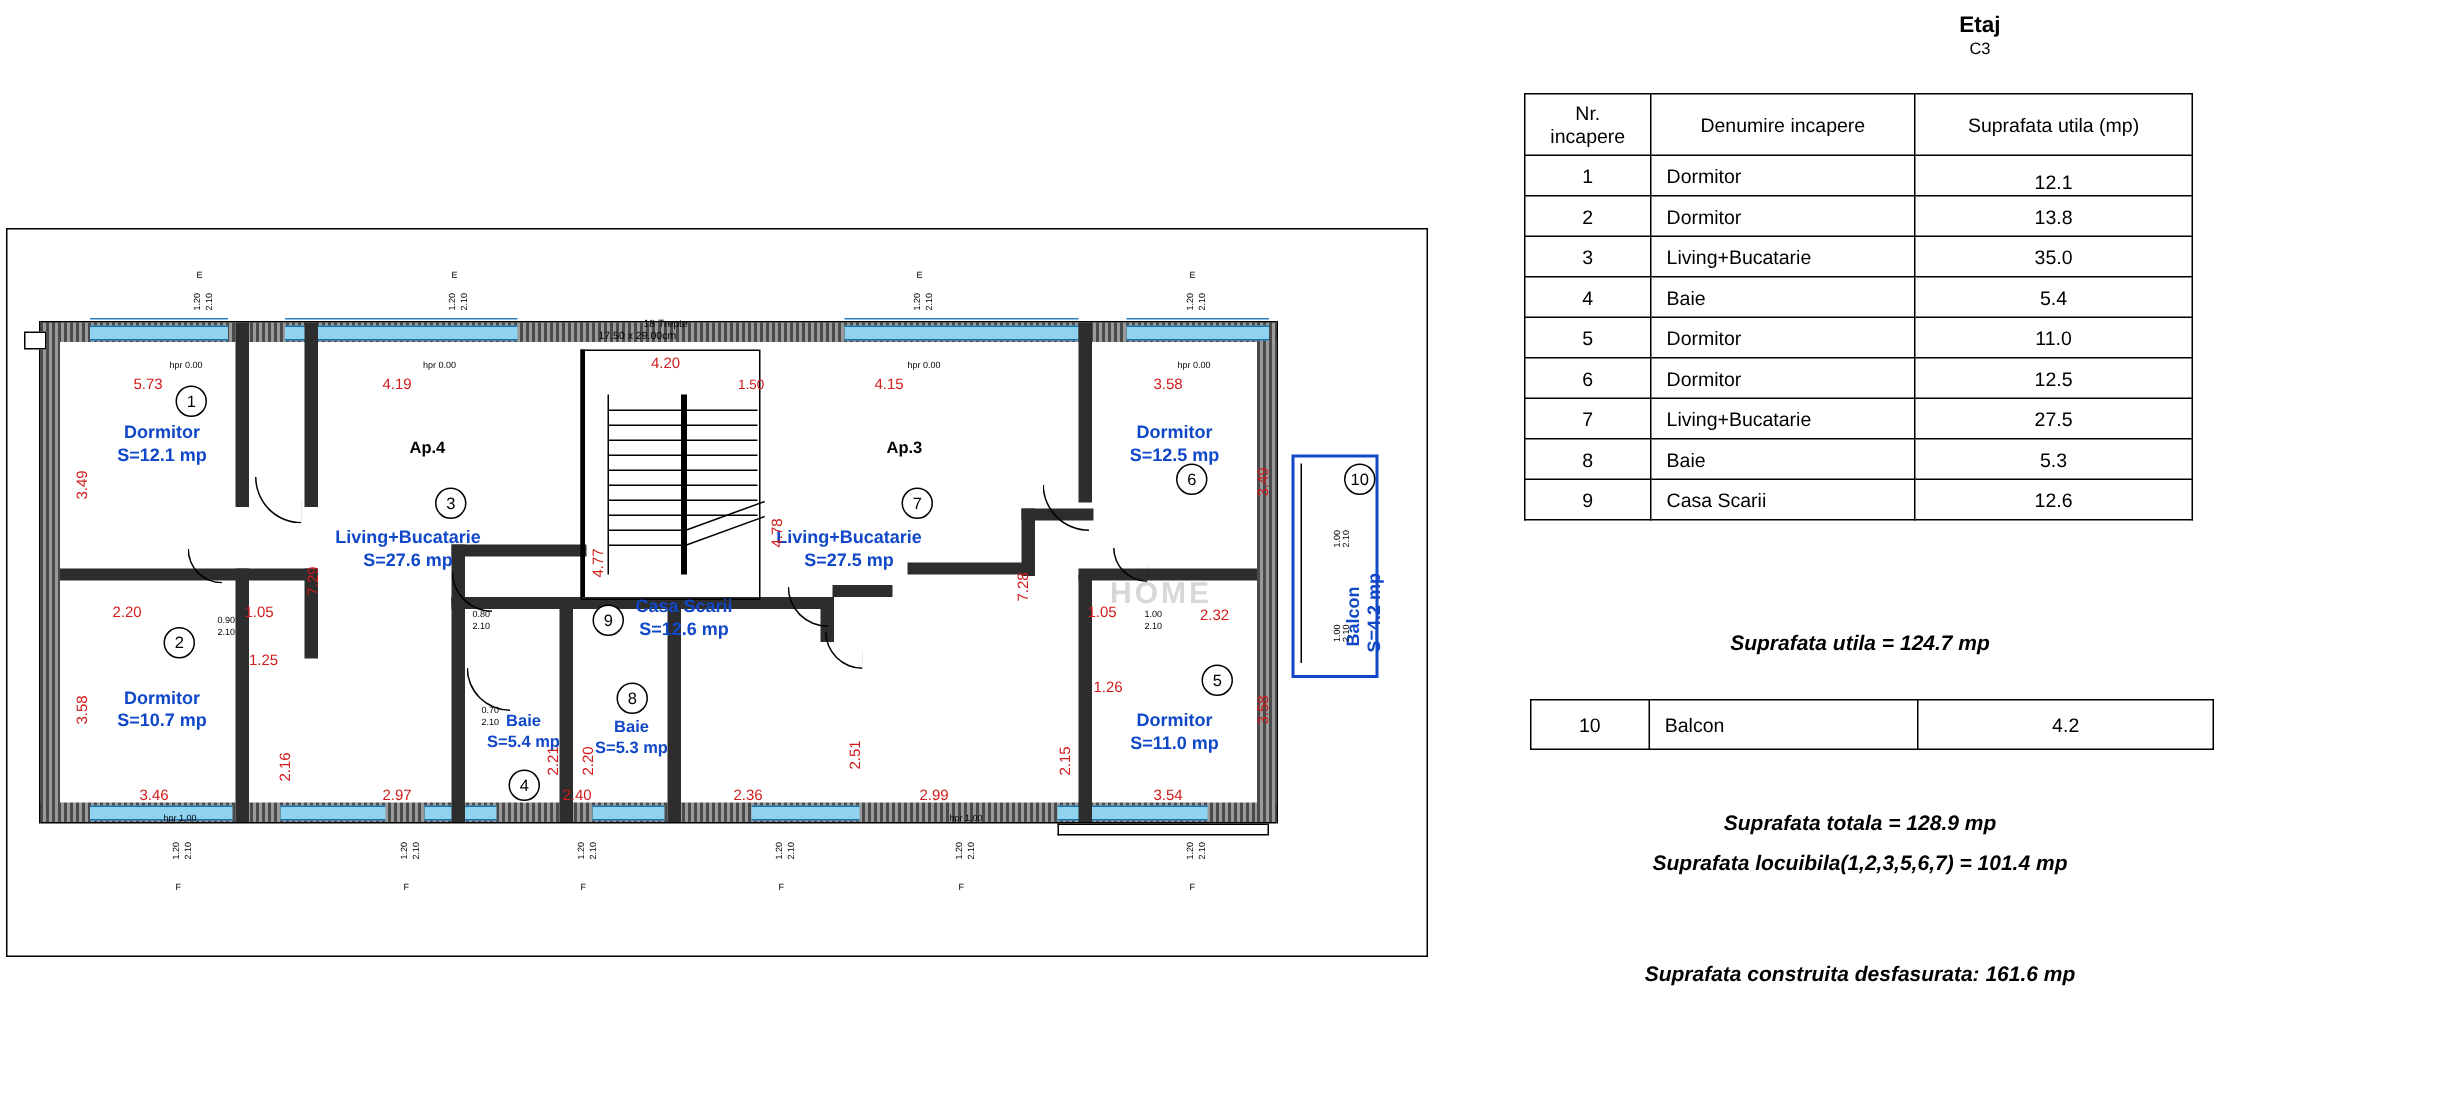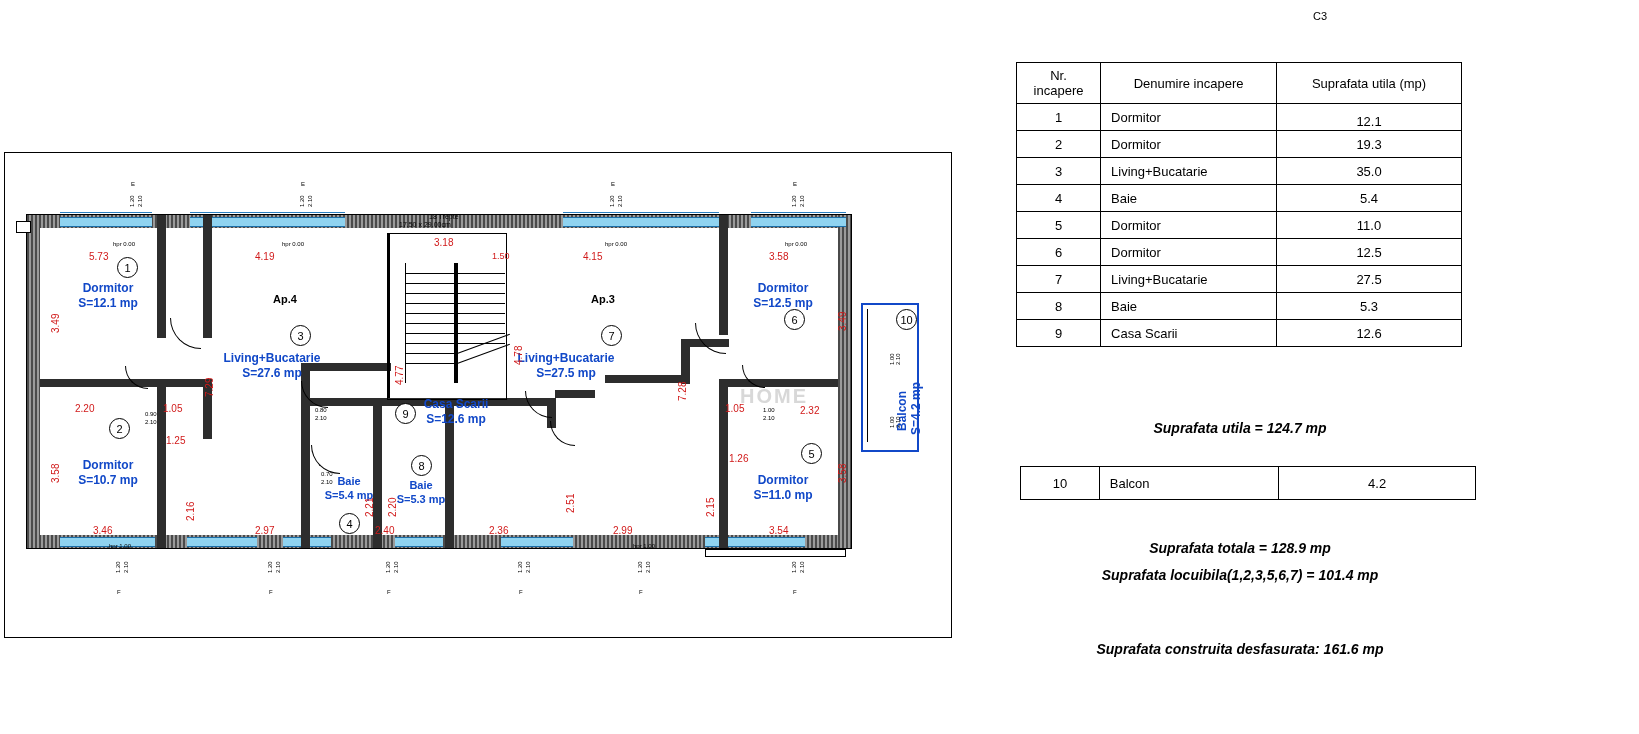--- a/index.html
+++ b/index.html
@@ -224,21 +224,21 @@
     <div class="roomlbl lbl-med" style="left:722px;top:320px;width:112px;">
       <span class="n">Dormitor</span>
       <span class="n">S=11.0 mp</span>
     </div>
     <div class="circnum" style="left:796px;top:290px;">5</div>
 
     <div class="watermark" style="left:735px;top:232px;">HOME</div>
 
     <div class="dim" style="left:84px;top:98px;">5.73</div>
     <div class="dim" style="left:250px;top:98px;">4.19</div>
-    <div class="dim" style="left:429px;top:84px;">3.18</div>
+    <div class="dim" style="left:429px;top:84px;">4.20</div>
     <div class="dim" style="left:578px;top:98px;">4.15</div>
     <div class="dim" style="left:764px;top:98px;">3.58</div>
 
     <div class="dim" style="left:88px;top:372px;">3.46</div>
     <div class="dim" style="left:250px;top:372px;">2.97</div>
     <div class="dim" style="left:370px;top:372px;">2.40</div>
     <div class="dim" style="left:484px;top:372px;">2.36</div>
     <div class="dim" style="left:608px;top:372px;">2.99</div>
     <div class="dim" style="left:764px;top:372px;">3.54</div>
 
@@ -312,20 +312,21 @@
     <div class="blkv" style="left:612px;top:54px;">2.10</div>
     <div class="blk" style="left:606px;top:28px;">E</div>
     <div class="blkv" style="left:786px;top:54px;">1.20</div>
     <div class="blkv" style="left:794px;top:54px;">2.10</div>
     <div class="blk" style="left:788px;top:28px;">E</div>
 
   </div>
 </div>
 
 <div class="title">
+  <div class="t1">Etaj</div>
   <div class="t2">C3</div>
 </div>
 
 <table class="tbl" id="main-table">
   <tbody>
       <tr>
     <th style="width:78px;">
       <div>Nr.</div>
       <div>incapere</div>
     </th>
@@ -333,21 +334,21 @@
     <th style="width:190px;">Suprafata utila (mp)</th>
   </tr>
   <tr>
     <td class="c1">1</td>
     <td class="c2">Dormitor</td>
     <td class="c3" style="vertical-align:bottom;">12.1</td>
   </tr>
   <tr>
     <td class="c1">2</td>
     <td class="c2">Dormitor</td>
-    <td class="c3">19.3</td>
+    <td class="c3">13.8</td>
   </tr>
   <tr>
     <td class="c1">3</td>
     <td class="c2">Living+Bucatarie</td>
     <td class="c3">35.0</td>
   </tr>
   <tr>
     <td class="c1">4</td>
     <td class="c2">Baie</td>
     <td class="c3">5.4</td>

